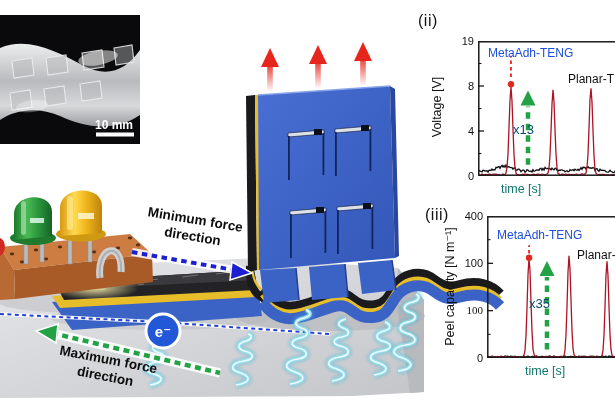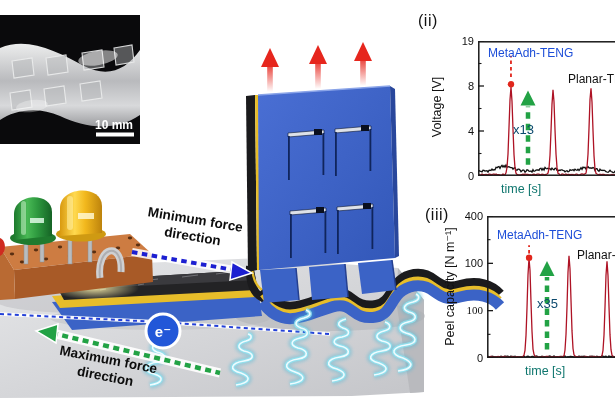--- a/index.html
+++ b/index.html
@@ -322,21 +322,21 @@
         <line x1="0" y1="47.33333333333334" x2="6" y2="47.33333333333334" stroke="#1a1a1a" stroke-width="1.3"></line>
         <line x1="0" y1="23.666666666666657" x2="3.5" y2="23.666666666666657" stroke="#1a1a1a" stroke-width="1.1"></line>
         <line x1="0" y1="0" x2="6" y2="0" stroke="#1a1a1a" stroke-width="1.3"></line>
         <line x1="42.08" y1="37.39333333333333" x2="42.08" y2="29.346666666666664" stroke="#e1261c" stroke-width="1.8" stroke-dasharray="3.5 3"></line>
         <circle cx="42.08" cy="41.653333333333336" r="3.2" fill="#e1261c"></circle>
         <line x1="60" y1="133.48" x2="60" y2="60.96666666666667" stroke="#22a245" stroke-width="4.5" stroke-dasharray="6.5 5"></line>
         <polygon points="60,44.96666666666667 52.5,59.96666666666667 67.5,59.96666666666667" fill="#22a245"></polygon>
       </svg>
     <div class="slabel red" style="left:72px;top:38px">MetaAdh-TENG</div>
     <div class="slabel blk" style="left:152px;top:58px">Planar-TENG</div>
-    <div class="ann" style="left:112px;top:106px">x35</div>
+    <div class="ann" style="left:104px;top:106px">x35</div>
     <div class="xlabel" style="left:100px;top:174px;width:100px">time [s]</div>
   <span class="ytick" style="left: 31px; top: 161.5px;">0</span>
       <span class="ytick" style="left: 31px; top: 114.167px; font-family: Liberation Serif, serif;">100</span>
       <span class="ytick" style="left: 31px; top: 66.8333px;">100</span>
       <span class="ytick" style="left: 31px; top: 19.5px;">400</span>
     </div>
 
 </div>
 
 </body></html>

